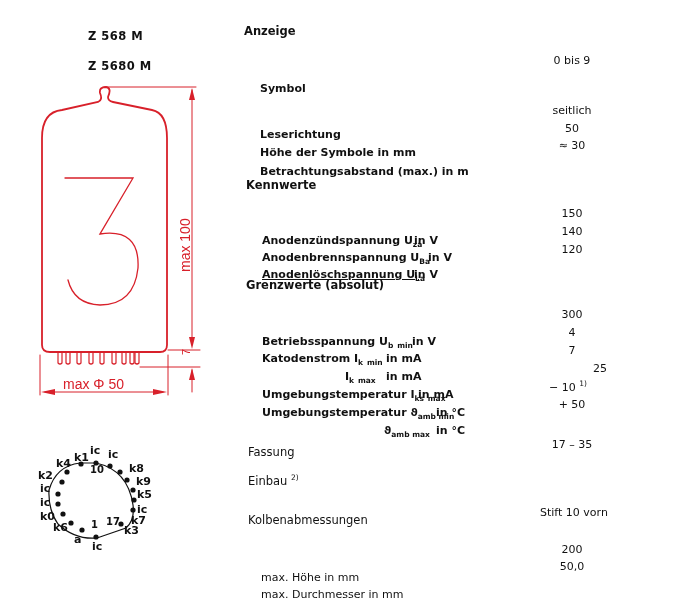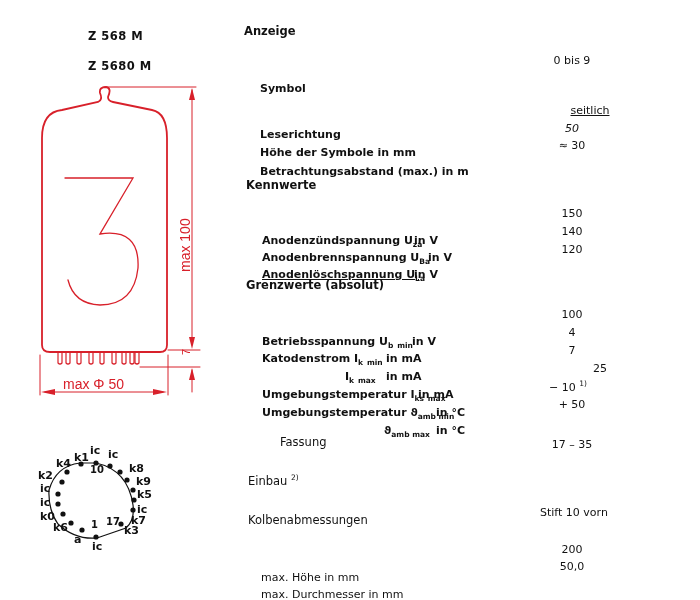--- a/index.html
+++ b/index.html
@@ -110,41 +110,41 @@
     <text x="91" y="528">1</text>
     <text x="106" y="525">17</text>
   </g>
 </svg>
 
 <div class="abs hdr bold" style="left:244px; top:24px;">Anzeige</div>
 <div class="abs lbl bold" style="left:260px; top:52px;">Symbol</div>
 <div class="abs val" style="left:522px; top:54px;">0 bis 9</div>
 
 <div class="abs lbl bold" style="left:260px; top:98px;">Leserichtung</div>
-<div class="abs val" style="left:540px; top:104px;text-decoration:underline;">seitlich</div>
+<div class="abs val" style="left:522px; top:104px;">seitlich</div>
 <div class="abs lbl bold" style="left:260px; top:116px;">Höhe der Symbole in mm</div>
-<div class="abs val" style="left:522px; top:122px;font-style:italic;">50</div>
+<div class="abs val" style="left:522px; top:122px;">50</div>
 <div class="abs lbl bold" style="left:260px; top:135px;">Betrachtungsabstand (max.) in m</div>
 <div class="abs val" style="left:522px; top:139px;">≈ 30</div>
 
 <div class="abs hdr bold" style="left:246px; top:178px;">Kennwerte</div>
 <div class="abs lbl bold" style="left:262px; top:204px;"><span>Anodenzündspannung U</span><sub>za</sub></div>
 <div class="abs lbl bold" style="left:414px; top:204px;">in V</div>
 <div class="abs val" style="left:522px; top:207px;">150</div>
 <div class="abs lbl bold" style="left:262px; top:221px;"><span>Anodenbrennspannung U</span><sub>Ba</sub></div>
 <div class="abs lbl bold" style="left:428px; top:221px;">in V</div>
 <div class="abs val" style="left:522px; top:225px;">140</div>
 <div class="abs lbl bold" style="left:262px; top:238px;text-decoration:underline;"><span>Anodenlöschspannung U</span><sub>La</sub></div>
 <div class="abs lbl bold" style="left:414px; top:238px;">in V</div>
 <div class="abs val" style="left:522px; top:243px;">120</div>
 
 <div class="abs hdr bold" style="left:246px; top:278px;">Grenzwerte (absolut)</div>
 <div class="abs lbl bold" style="left:262px; top:305px;"><span>Betriebsspannung U</span><sub>b</sub> <sub>min</sub></div>
 <div class="abs lbl bold" style="left:412px; top:305px;">in V</div>
-<div class="abs val" style="left:522px; top:308px;">100</div>
+<div class="abs val" style="left:522px; top:308px;">300</div>
 
 <div class="abs lbl bold" style="left:262px; top:322px;"><span>Katodenstrom I</span><sub>k</sub> <sub>min</sub></div>
 <div class="abs lbl bold" style="left:386px; top:322px;">in mA</div>
 <div class="abs val" style="left:522px; top:326px;">4</div>
 
 <div class="abs lbl bold" style="left:345px; top:340px;"><span>I</span><sub>k</sub> <sub>max</sub></div>
 <div class="abs lbl bold" style="left:386px; top:340px;">in mA</div>
 <div class="abs val" style="left:522px; top:344px;">7</div>
 
 <div class="abs lbl bold" style="left:262px; top:358px;"><span>Umgebungstemperatur I</span><sub>ks</sub> <sub>max</sub></div>
@@ -152,21 +152,21 @@
 <div class="abs val" style="left:550px; top:362px;">25</div>
 
 <div class="abs lbl bold" style="left:262px; top:376px;"><span>Umgebungstemperatur ϑ</span><sub>amb min</sub></div>
 <div class="abs lbl bold" style="left:436px; top:376px;">in °C</div>
 <div class="abs val" style="left:518px; top:379px;"><span>− 10</span> <sup>1)</sup></div>
 
 <div class="abs lbl bold" style="left:384px; top:394px;text-align:right;"><span>ϑ</span><sub>amb max</sub></div>
 <div class="abs lbl bold" style="left:436px; top:394px;">in °C</div>
 <div class="abs val" style="left:522px; top:398px;">+ 50</div>
 
-<div class="abs hdr" style="left:248px; top:435px;margin-left:32px;">Fassung</div>
+<div class="abs hdr" style="left:248px; top:445px;">Fassung</div>
 <div class="abs val" style="left:522px; top:438px;">17 – 35</div>
 
 <div class="abs hdr" style="left:248px; top:473px;"><span>Einbau</span> <sup>2)</sup></div>
 <div class="abs lbl" style="left:540px; top:476px;">Stift 10 vorn</div>
 
 <div class="abs hdr" style="left:248px; top:513px;">Kolbenabmessungen</div>
 <div class="abs lbl" style="left:261px; top:541px;">max. Höhe in mm</div>
 <div class="abs val" style="left:522px; top:543px;">200</div>
 <div class="abs lbl" style="left:261px; top:558px;">max. Durchmesser in mm</div>
 <div class="abs val" style="left:522px; top:560px;">50,0</div>

